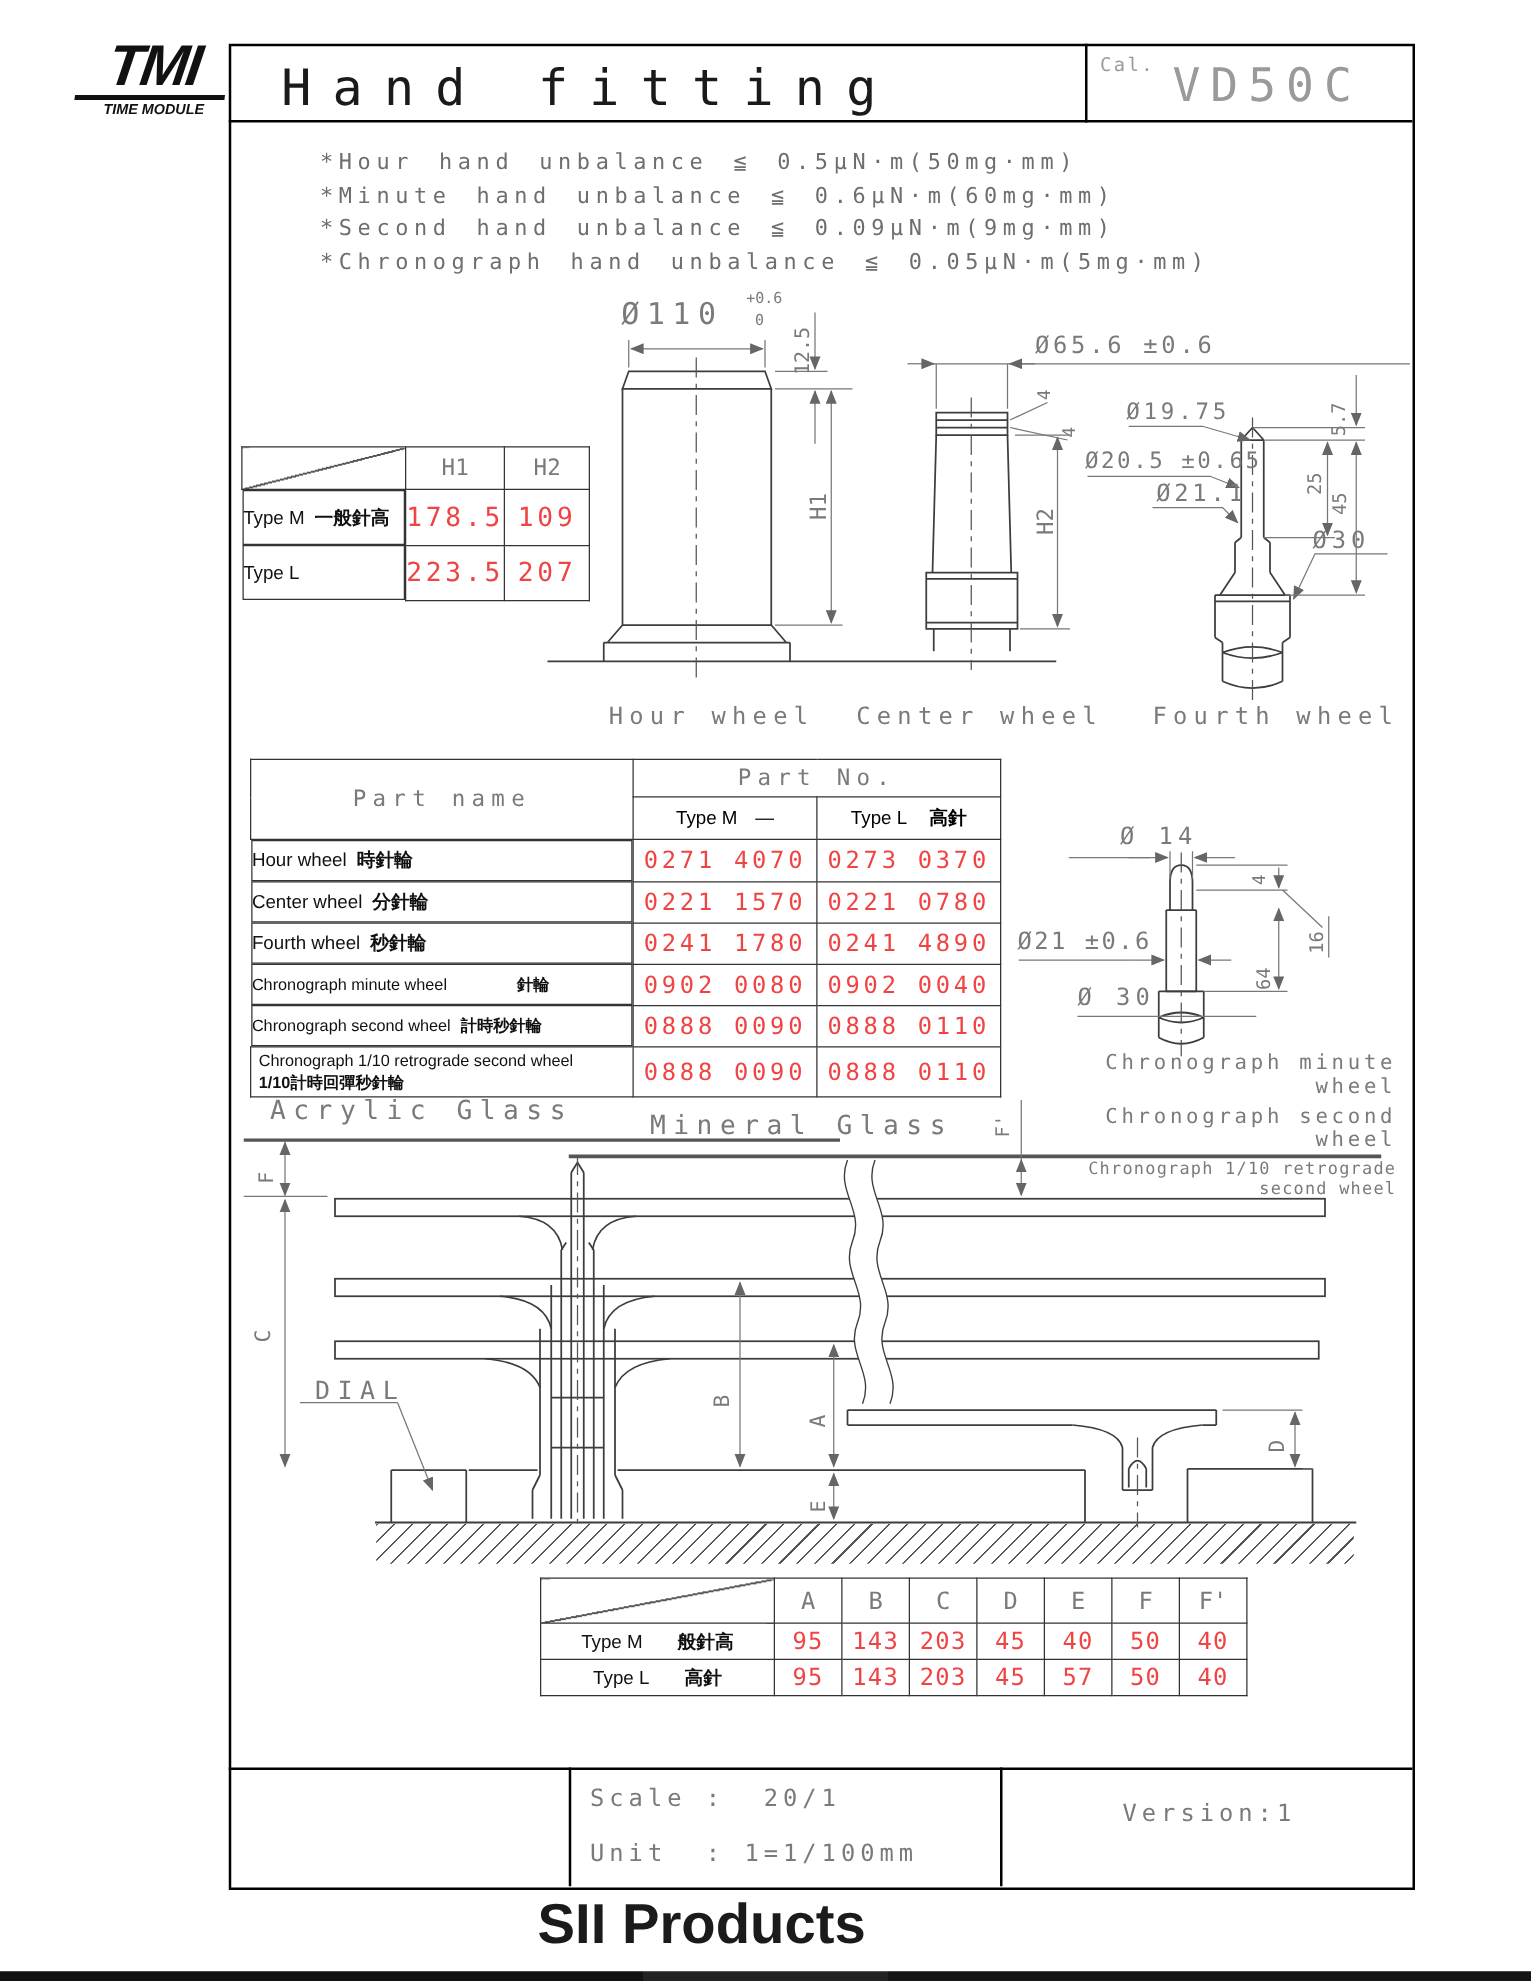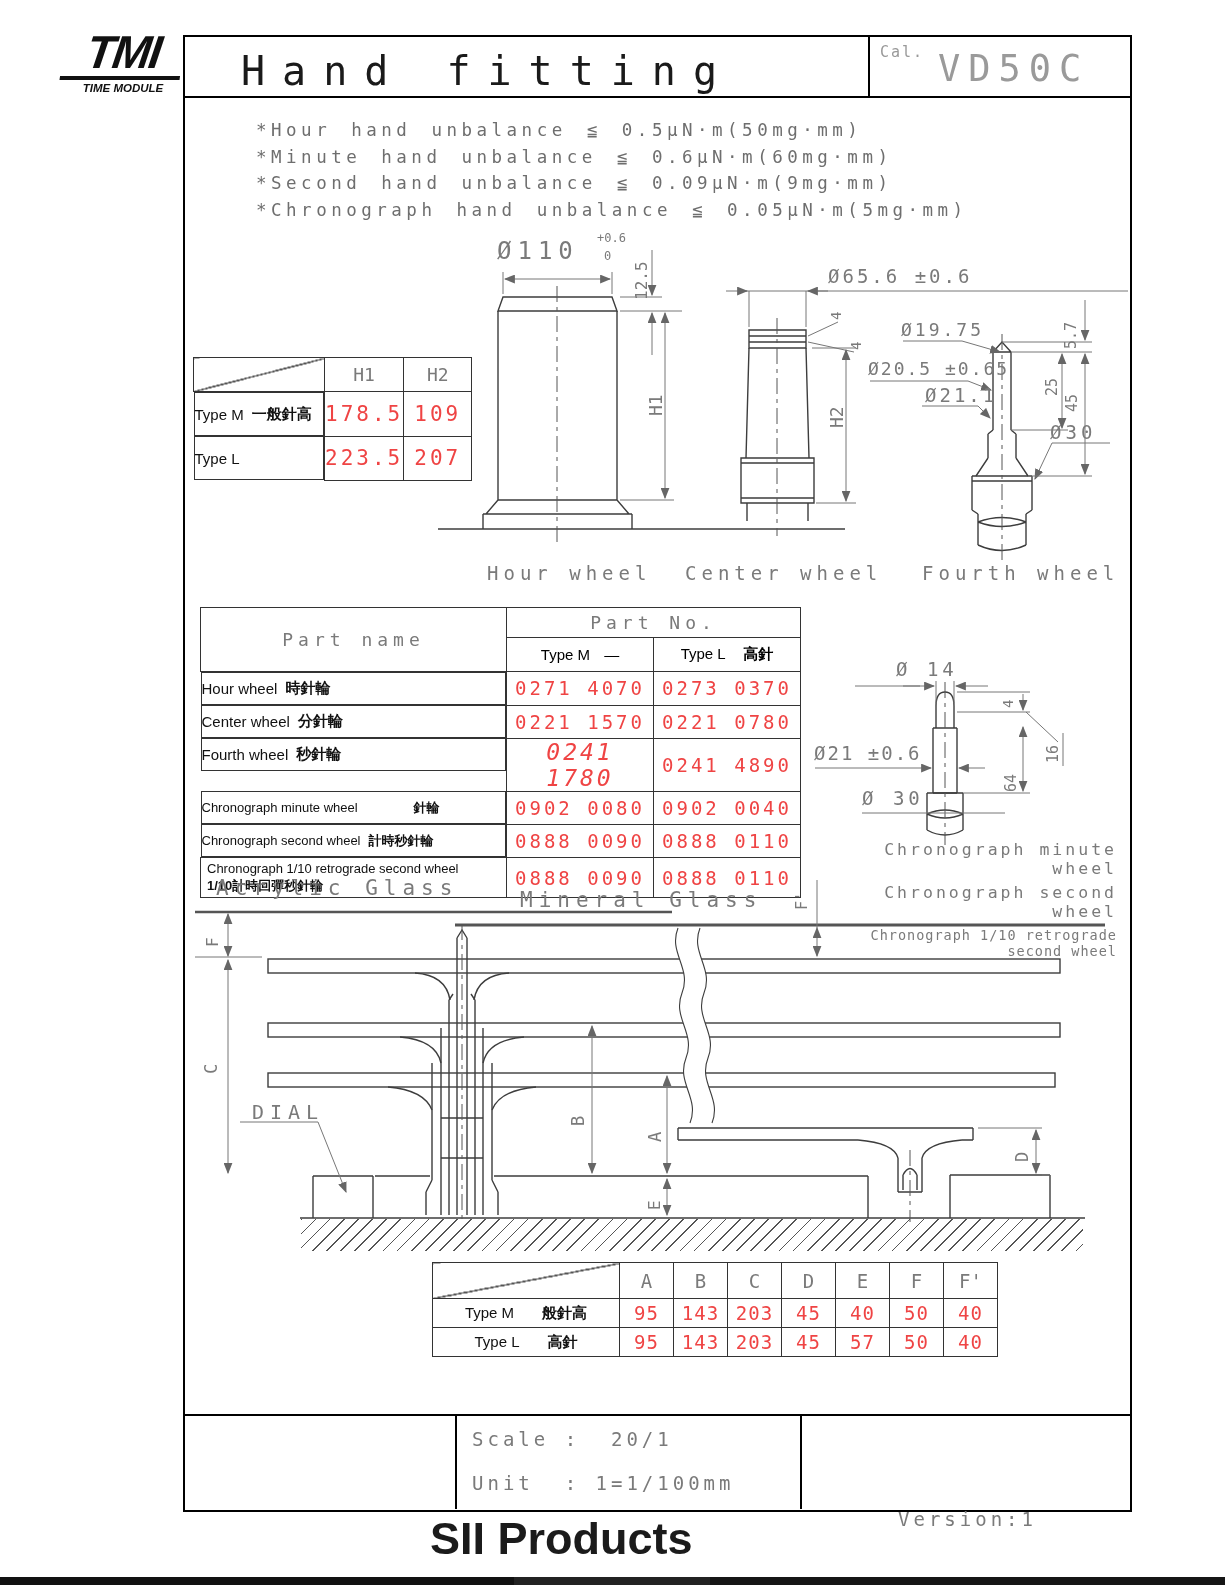--- a/index.html
+++ b/index.html
@@ -1,20 +1,20 @@
 <!DOCTYPE html>
 <html><head>
 <meta charset="utf-8">
 <style>
   html,body{margin:0;padding:0;background:#fff;}
   .page{position:relative;width:1225px;height:1585px;background:#fff;overflow:hidden;
         font-family:"Liberation Sans",sans-serif;}
   .abs{position:absolute;}
   .cad{font-family:"DejaVu Sans Mono",monospace;color:#7a7a7a;}
-  .dark{color:#1a1a1a;margin-left:16px;}
+  .dark{color:#1a1a1a;}
   .vtext{writing-mode:vertical-rl;transform:rotate(180deg);}
   .sheet{border:2px solid #000;}
   .hline{background:#000;height:2px;}
   .vline{background:#000;width:2px;}
   table{border-collapse:collapse;}
   .t td,.t th{border:1.4px solid #333;padding:0;font-weight:normal;}
   .diag{background:linear-gradient(to bottom right,transparent calc(50% - 0.8px),
         #555 calc(50% - 0.8px) calc(50% + 0.8px),transparent calc(50% + 0.8px));}
   .num{font-family:"DejaVu Sans Mono",monospace;color:#ef4444;letter-spacing:3px;text-align:center;}
   .pname{font-size:15px;color:#111;padding-left:6px;display:flex;align-items:center;gap:8px;}
@@ -241,21 +241,21 @@
             <span class="jp">分針輪</span>
           </td>
       <td class="num" style="font-size:19px;">0221 1570</td>
       <td class="num" style="font-size:19px;">0221 0780</td>
     </tr>
     <tr style="height:31px;">
       <td class="pname" style="height:31px;">
             <span>Fourth wheel</span>
             <span class="jp">秒針輪</span>
           </td>
-      <td class="num" style="font-size:23px;font-style:italic;">0241 1780</td>
+      <td class="num" style="font-size:19px;">0241 1780</td>
       <td class="num" style="font-size:19px;">0241 4890</td>
     </tr>
     <tr style="height:31px;">
       <td class="pname" style="height:31px;font-size:13px;">
             <span>Chronograph minute wheel</span>
             <span class="jp" style="margin-left:48px;">針輪</span>
           </td>
       <td class="num" style="font-size:19px;">0902 0080</td>
       <td class="num" style="font-size:19px;">0902 0040</td>
     </tr>
@@ -338,19 +338,19 @@
       <td class="num" style="font-size:19px;letter-spacing:1px;">40</td>
     </tr>
   </tbody>
     </table>
 
   <div class="abs hline" style="left:183px;top:1414px;width:947px;"></div>
   <div class="abs vline" style="left:455px;top:1414px;height:95px;"></div>
   <div class="abs vline" style="left:800px;top:1414px;height:95px;"></div>
   <div class="abs cad" style="left:472px;top:1428px;font-size:19px;letter-spacing:4px;white-space:pre;">Scale :  20/1</div>
   <div class="abs cad" style="left:472px;top:1472px;font-size:19px;letter-spacing:4px;white-space:pre;">Unit  : 1=1/100mm</div>
-  <div class="abs cad" style="left:898px;top:1508px;font-size:19px;letter-spacing:4px;">Version:1</div>
+  <div class="abs cad" style="left:898px;top:1440px;font-size:19px;letter-spacing:4px;">Version:1</div>
 
   <div class="abs" style="left:430px;top:1513px;width:400px;text-align:left;font-size:45px;font-weight:800;color:#1b1b1b;letter-spacing:0px;">SII Products</div>
 
   <div class="abs" style="left:0;top:1577px;width:1225px;height:8px;background:linear-gradient(90deg,#111 0 42%,#222 42% 58%,#151515 58% 100%);"></div>
 
 </div>
 
 </body></html>

